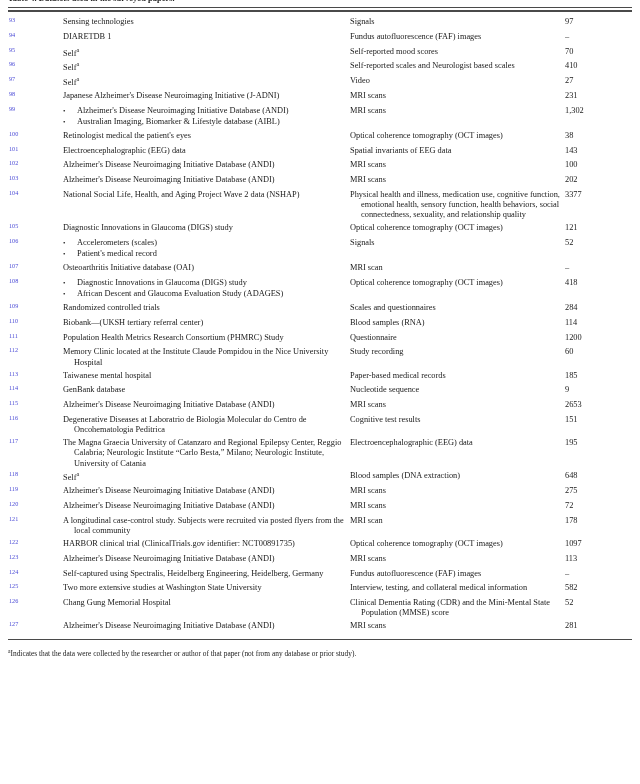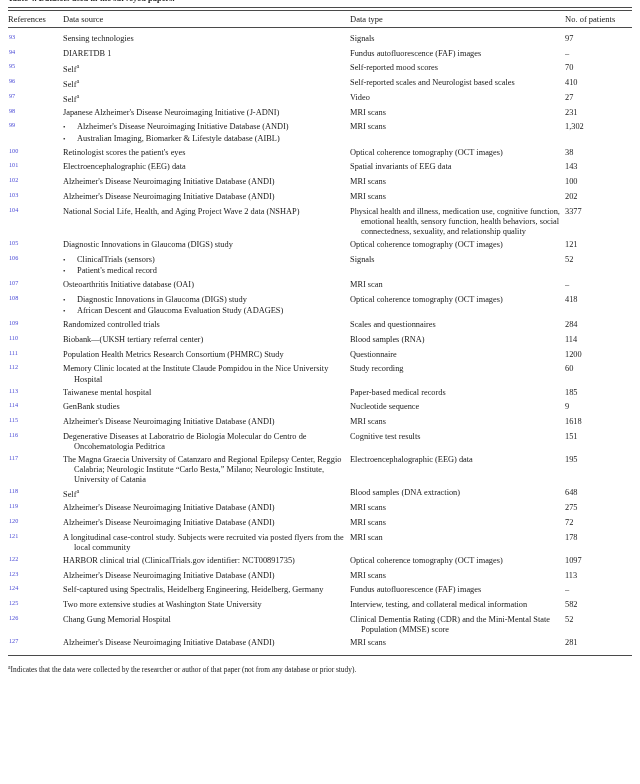--- a/index.html
+++ b/index.html
@@ -136,36 +136,20 @@
 <body>
 
 <div class="page">
 
   <div class="caption-clip">
     <span class="caption-text">Table 4. Datasets used in the surveyed papers.</span>
   </div>
 
   <div class="rule-double"></div>
 
-  <table class="tbl">
-    <colgroup>
-      <col class="c-ref">
-        <col class="c-src">
-        <col class="c-type">
-        <col class="c-num">
-    </colgroup>
-    <thead>
-      <tr>
-        <th>References</th>
-        <th>Data source</th>
-        <th>Data type</th>
-        <th>No. of patients</th>
-      </tr>
-    </thead>
-  </table>
 
   <div class="rule-single"></div>
 
   <table class="tbl">
     <colgroup>
       <col class="c-ref">
         <col class="c-src">
         <col class="c-type">
         <col class="c-num">
     </colgroup>
@@ -242,21 +226,21 @@
             </ul>
           </td>
           <td>
             <div class="hang">MRI scans</div>
           </td>
           <td>1,302</td>
         </tr>
         <tr class="datarow">
           <td class="ref-cell"><span class="refnum">100</span></td>
           <td>
-            <div class="hang">Retinologist scores the patient's eyes</div>
+            <div class="hang">Retinologist medical the patient's eyes</div>
           </td>
           <td>
             <div class="hang">Optical coherence tomography (OCT images)</div>
           </td>
           <td>38</td>
         </tr>
         <tr class="datarow">
           <td class="ref-cell"><span class="refnum">101</span></td>
           <td>
             <div class="hang">Electroencephalographic (EEG) data</div>
@@ -303,21 +287,21 @@
           </td>
           <td>
             <div class="hang">Optical coherence tomography (OCT images)</div>
           </td>
           <td>121</td>
         </tr>
         <tr class="datarow">
           <td class="ref-cell"><span class="refnum">106</span></td>
           <td>
             <ul class="blist">
-              <li><span class="bwrap">ClinicalTrials (sensors)</span></li>
+              <li><span class="bwrap">Accelerometers (scales)</span></li>
               <li><span class="bwrap">Patient's medical record</span></li>
             </ul>
           </td>
           <td>
             <div class="hang">Signals</div>
           </td>
           <td>52</td>
         </tr>
         <tr class="datarow">
           <td class="ref-cell"><span class="refnum">107</span></td>
@@ -388,36 +372,36 @@
             <div class="hang">Taiwanese mental hospital</div>
           </td>
           <td>
             <div class="hang">Paper-based medical records</div>
           </td>
           <td>185</td>
         </tr>
         <tr class="datarow">
           <td class="ref-cell"><span class="refnum">114</span></td>
           <td>
-            <div class="hang">GenBank studies</div>
+            <div class="hang">GenBank database</div>
           </td>
           <td>
             <div class="hang">Nucleotide sequence</div>
           </td>
           <td>9</td>
         </tr>
         <tr class="datarow">
           <td class="ref-cell"><span class="refnum">115</span></td>
           <td>
             <div class="hang">Alzheimer's Disease Neuroimaging Initiative Database (ANDI)</div>
           </td>
           <td>
             <div class="hang">MRI scans</div>
           </td>
-          <td>1618</td>
+          <td>2653</td>
         </tr>
         <tr class="datarow">
           <td class="ref-cell"><span class="refnum">116</span></td>
           <td>
             <div class="hang">Degenerative Diseases at Laboratrio de Biologia Molecular do Centro de Oncohematologia Peditrica</div>
           </td>
           <td>
             <div class="hang">Cognitive test results</div>
           </td>
           <td>151</td>

